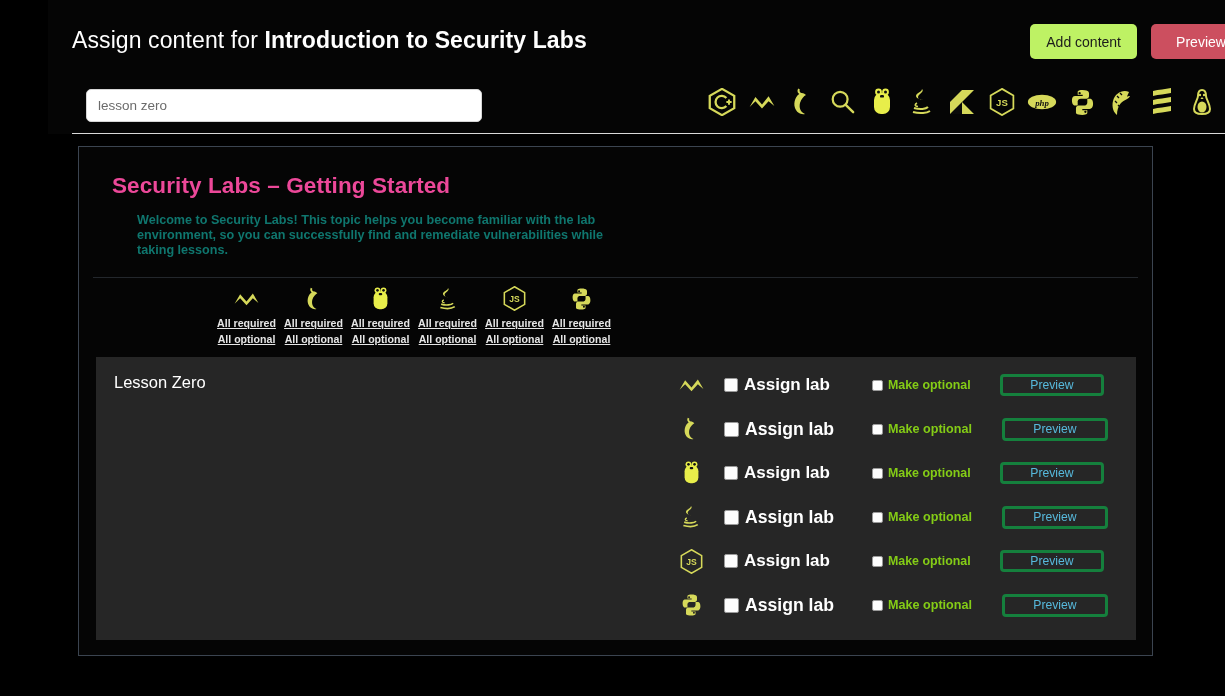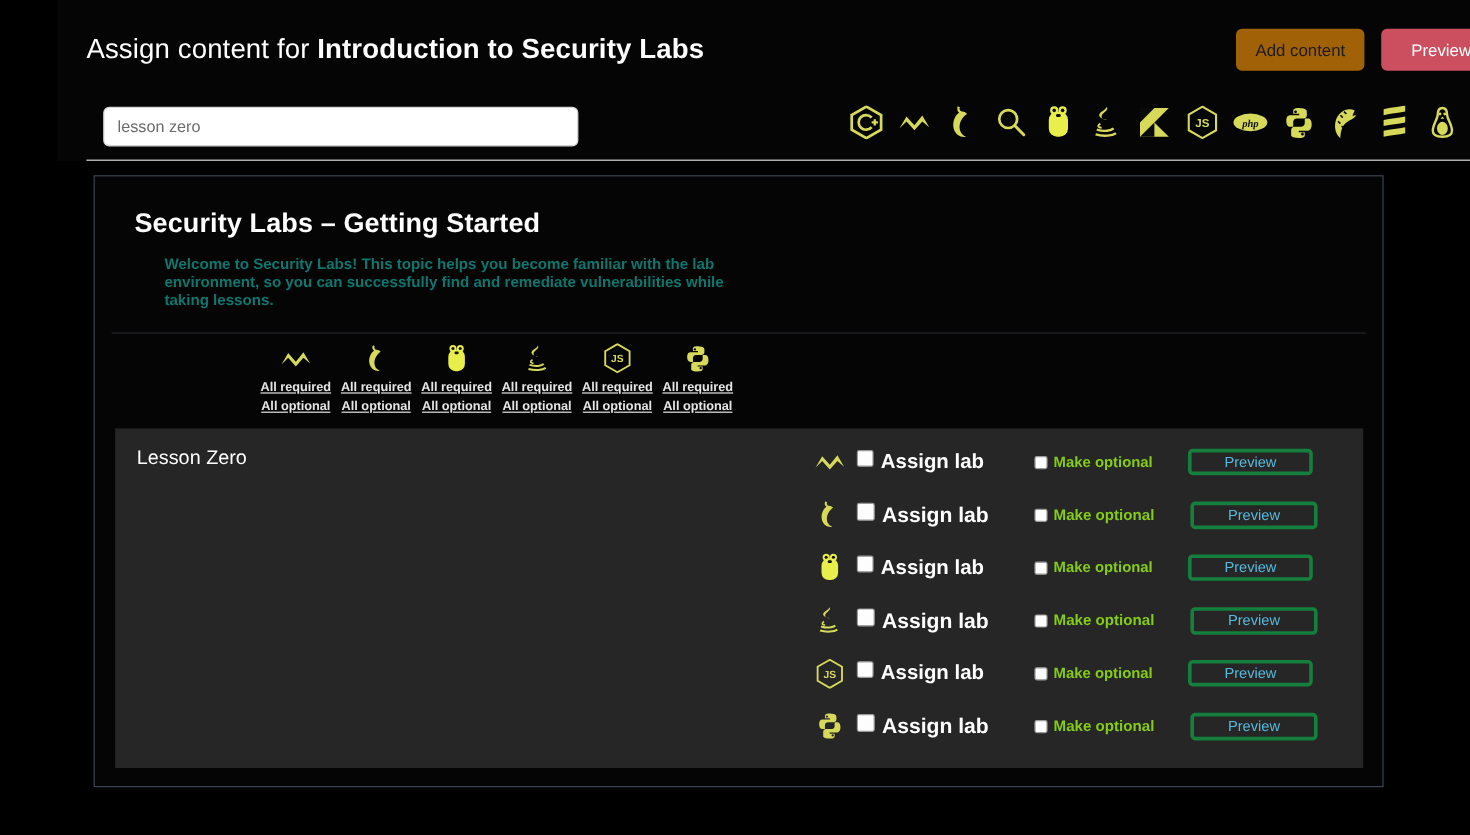--- a/index.html
+++ b/index.html
@@ -42,21 +42,21 @@
     border-radius: 5px;
     font-family: "Liberation Sans", sans-serif;
     font-size: 14px;
     line-height: 1;
     padding: 0 16px;
     height: 35px;
     min-width: 100px;
     cursor: pointer;
   }
   .btn-add {
-    background: #a16207;
+    background: #bef264;
     color: #1b1b1b;
   }
   .btn-cancel {
     background: #cc4f5f;
     color: #ffffff;
   }
 
   .search-wrap {
     position: absolute;
     left: 38px; top: 89px;
@@ -104,21 +104,21 @@
     border: 1px solid #3b4450;
     background: #050505;
   }
 
   .topic-head {
     padding: 26px 0 0 33px;
   }
   .topic-title {
     font-size: 22.5px;
     font-weight: 700;
-    color: #ffffff;
+    color: #ec4899;
     margin: 0 0 14px 0;
     letter-spacing: 0.1px;
   }
   .topic-desc {
     margin: 0 0 0 25px;
     width: 490px;
     font-size: 12.6px;
     line-height: 15.2px;
     color: #0f766e;
     font-weight: 600;
@@ -182,24 +182,24 @@
     align-items: center;
     height: 44px;
   }
   .lab-ico {
     width: 42px;
     display: flex; align-items: center; justify-content: center;
     flex: 0 0 42px;
   }
   .assign-group {
     display: flex;
-    align-items: flex-start;
+    align-items: center;
     gap: 6px;
     flex: 0 0 148px;
-    margin-left: 2px;
+    margin-left: 12px;
   }
   .optional-group {
     display: flex;
     align-items: center;
     gap: 5px;
     flex: 0 0 120px;
   }
   .cb {
     appearance: none;
     -webkit-appearance: none;

